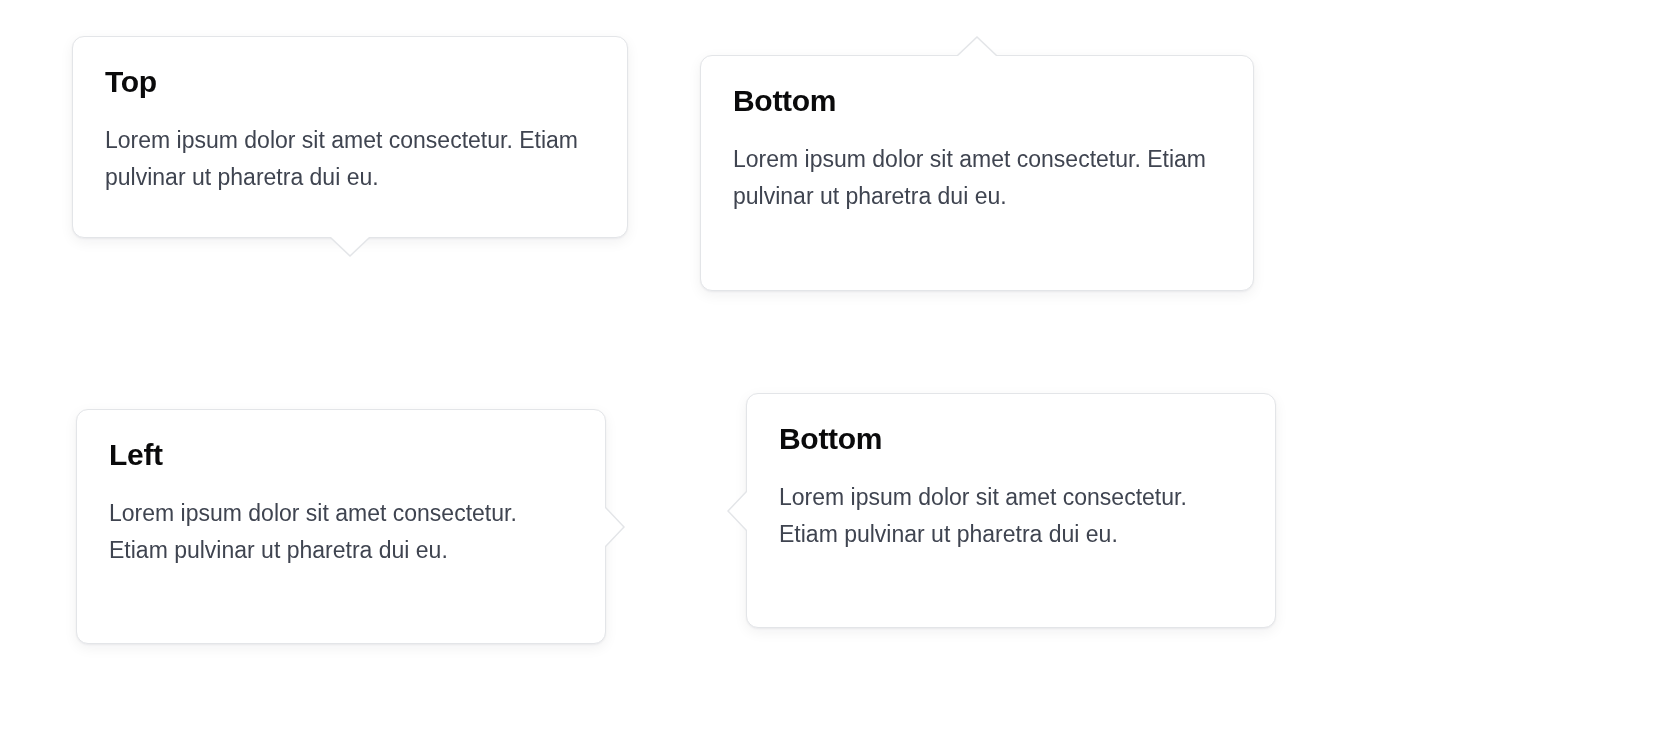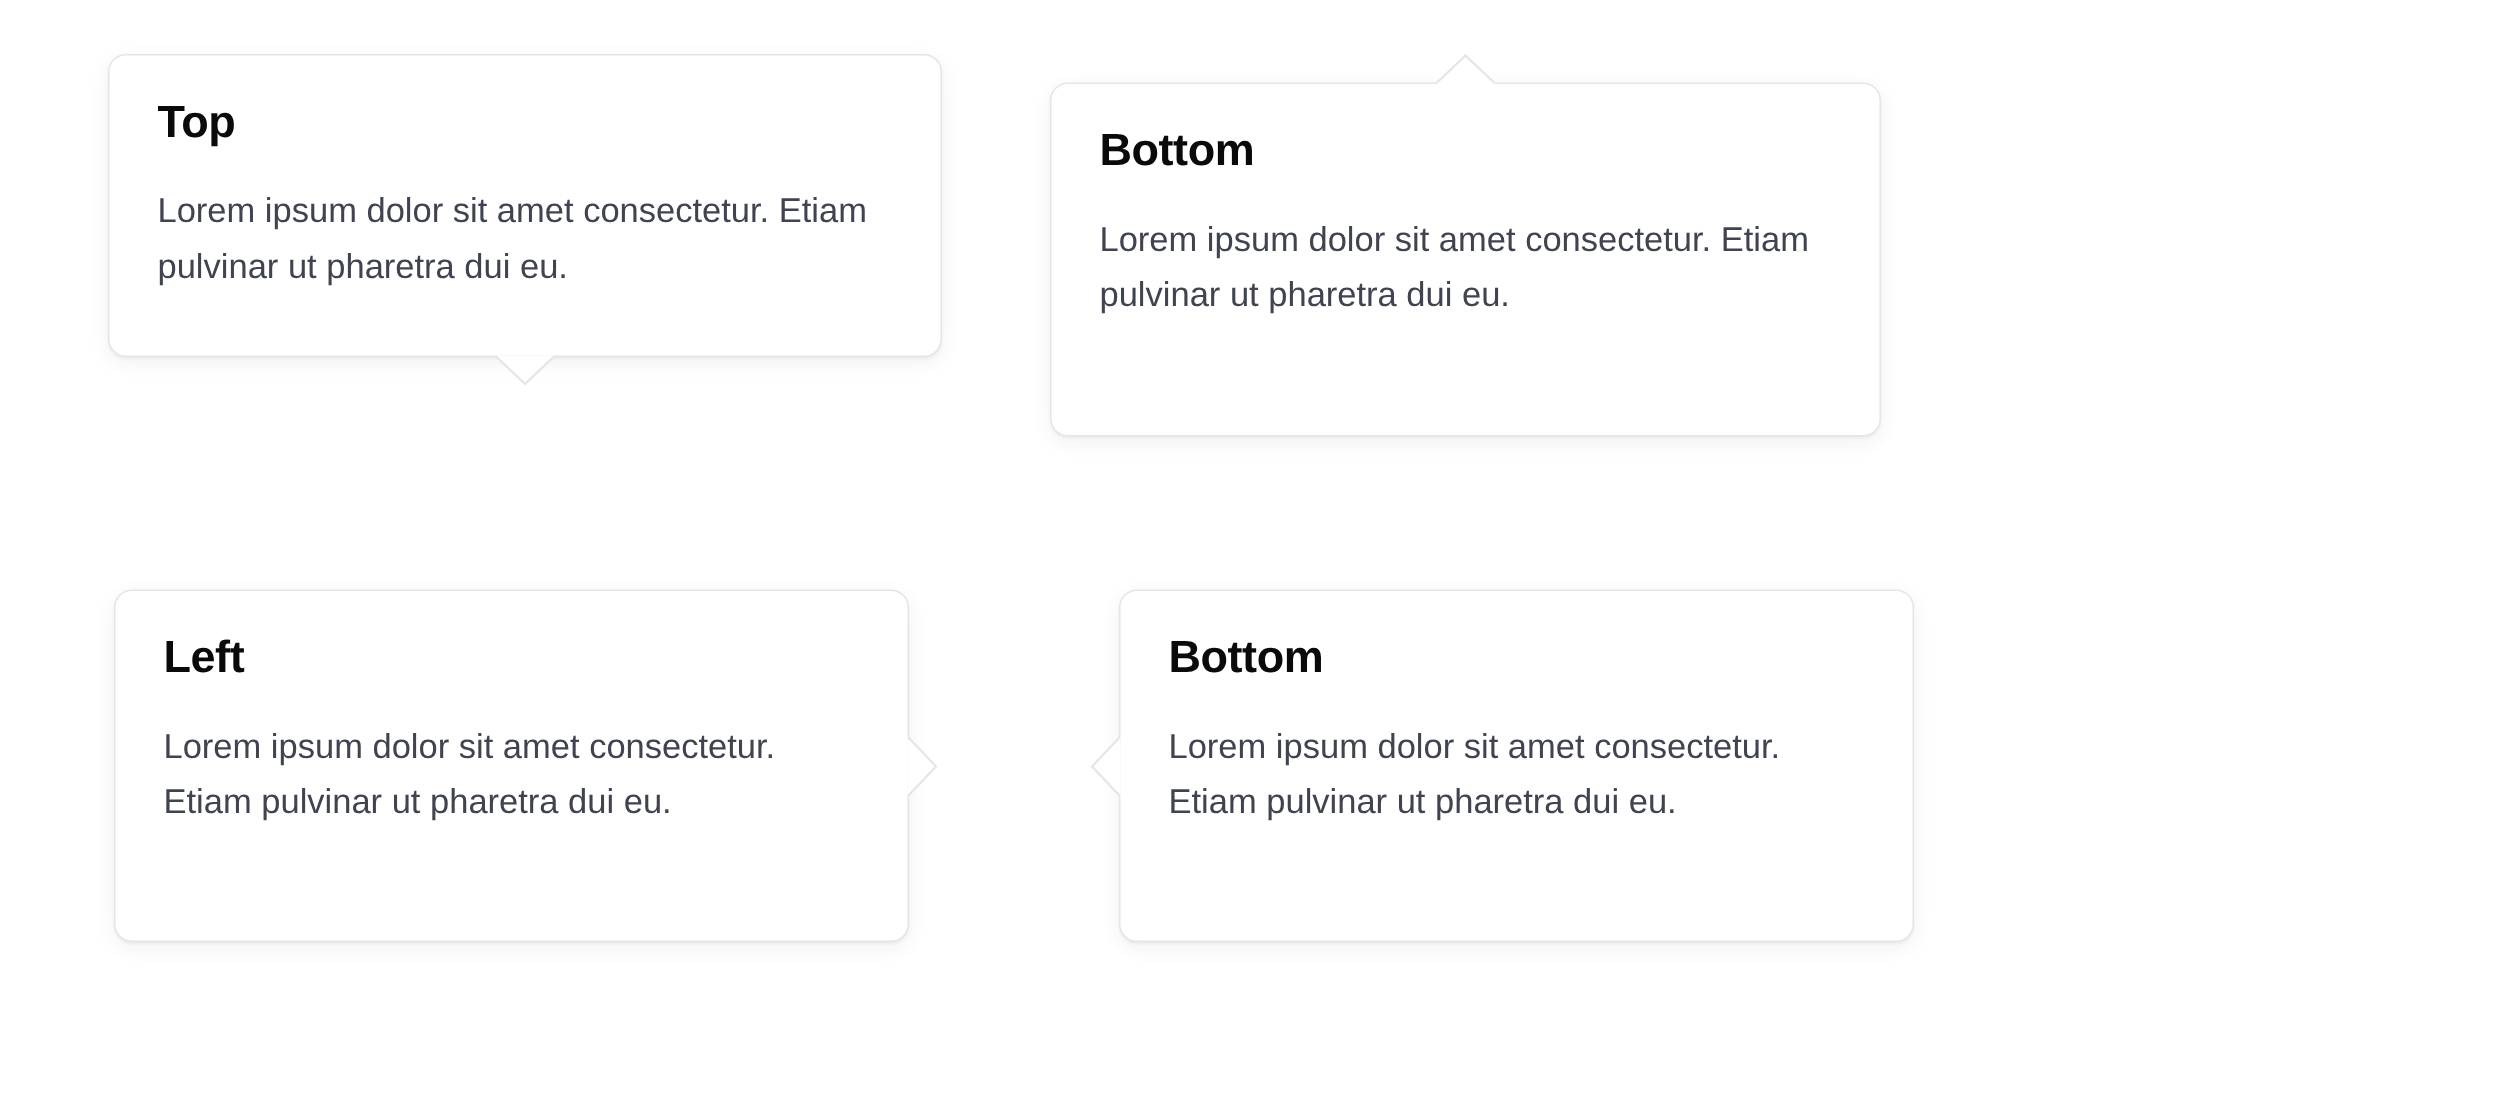--- a/index.html
+++ b/index.html
@@ -140,21 +140,21 @@
     border-top: 19px solid transparent;
     border-bottom: 19px solid transparent;
     border-right: 18px solid #ffffff;
     top: -19px;
     right: -1px;
   }
 
   
   #popover-top    { left: 72px;  top: 36px;  width: 556px; height: 202px; }
   #popover-bottom { left: 700px; top: 55px;  width: 554px; height: 236px; }
-  #popover-left   { left: 76px;  top: 393px; width: 530px; height: 235px; }
+  #popover-left   { left: 76px;  top: 409px; width: 530px; height: 235px; }
   #popover-right  { left: 746px; top: 393px; width: 530px; height: 235px; }
 </style>
 </head>
 <body>
 
 <div id="stage">
 
   <div class="popover" id="popover-top">
     <div class="popover-title">Top</div>
     <div class="popover-body">Lorem ipsum dolor sit amet consectetur. Etiam pulvinar ut pharetra dui eu.</div>

